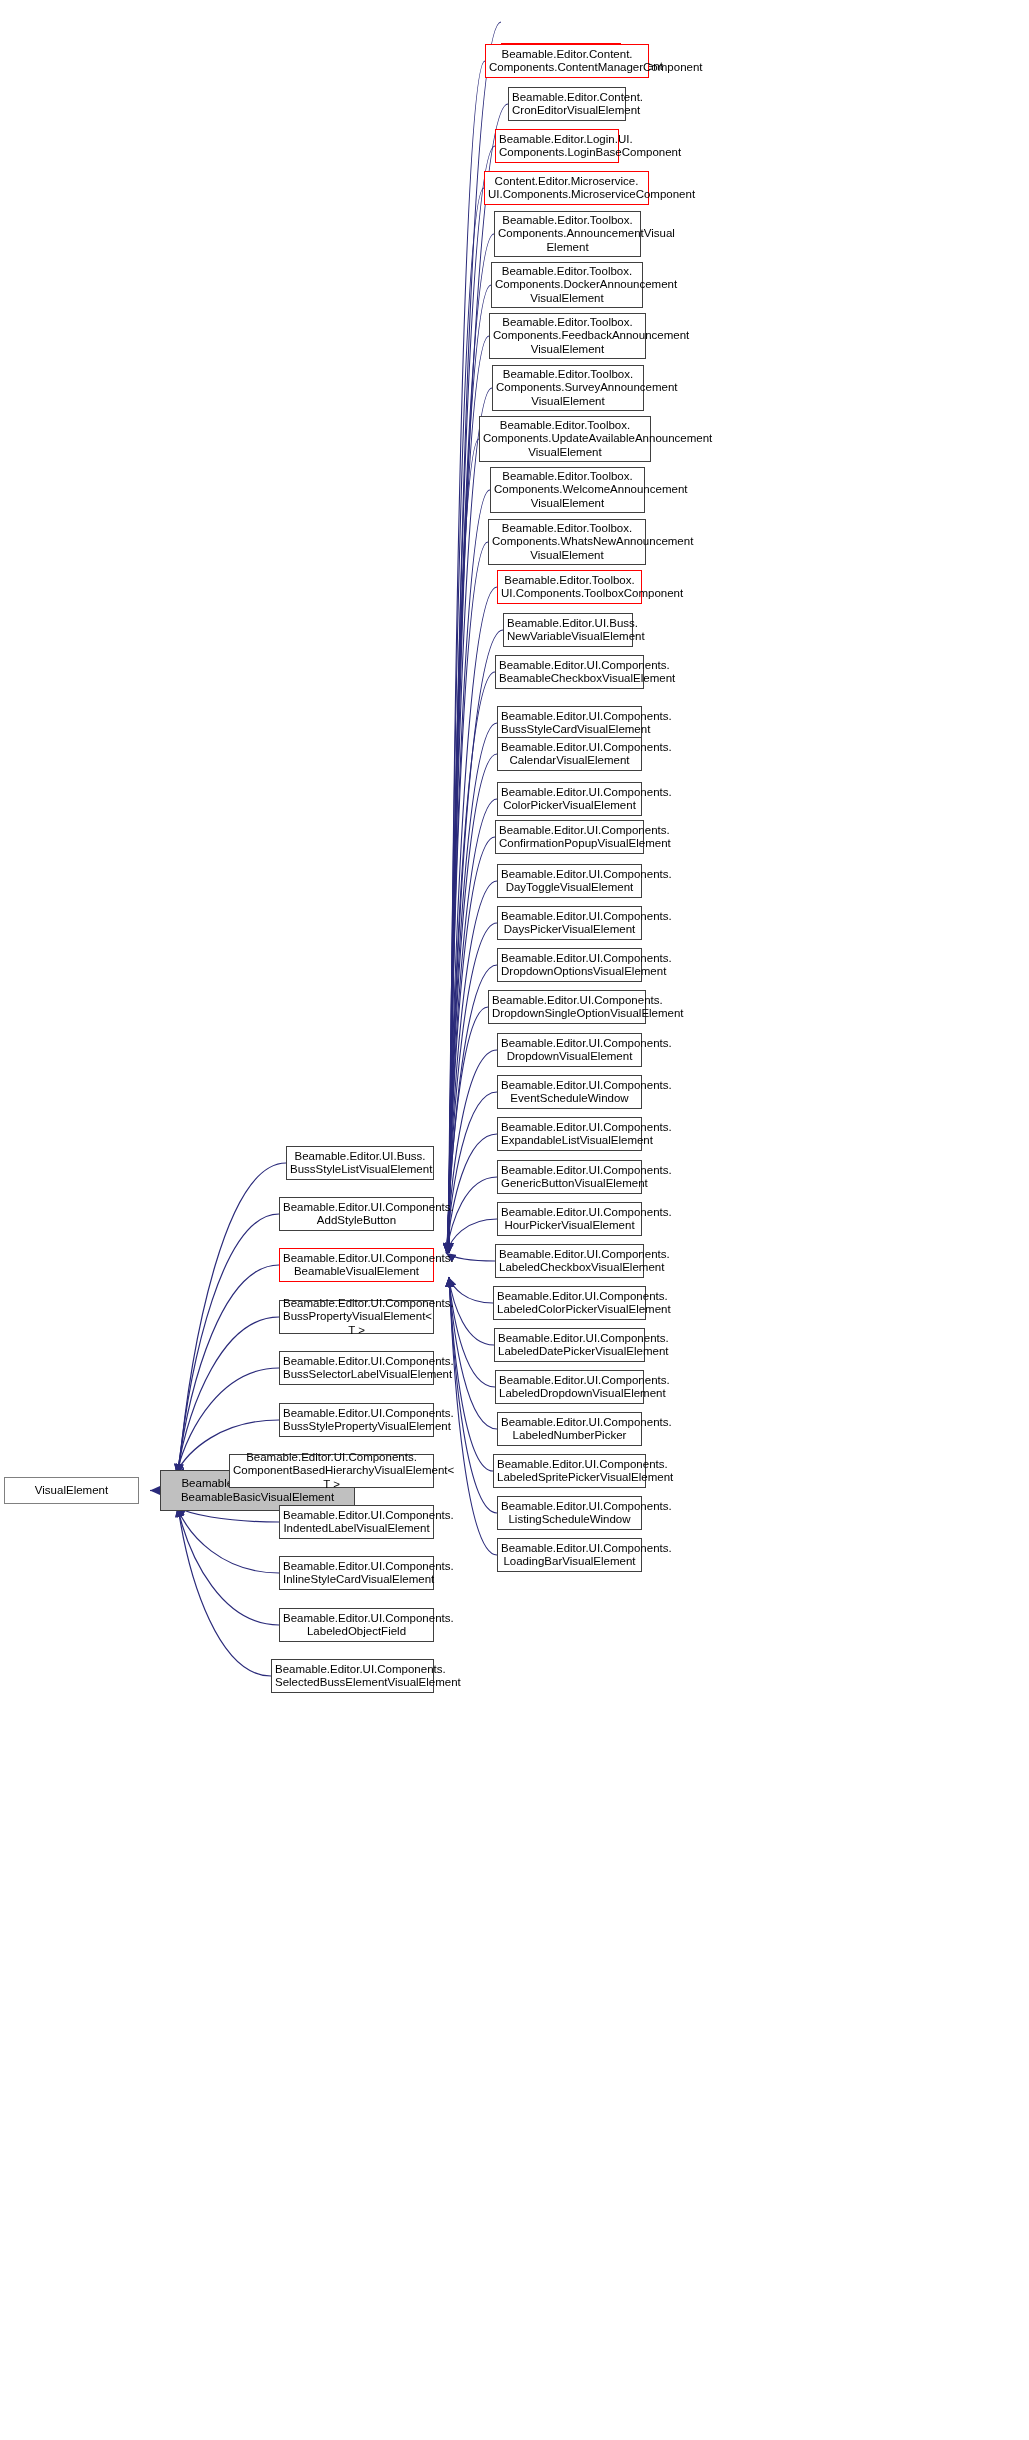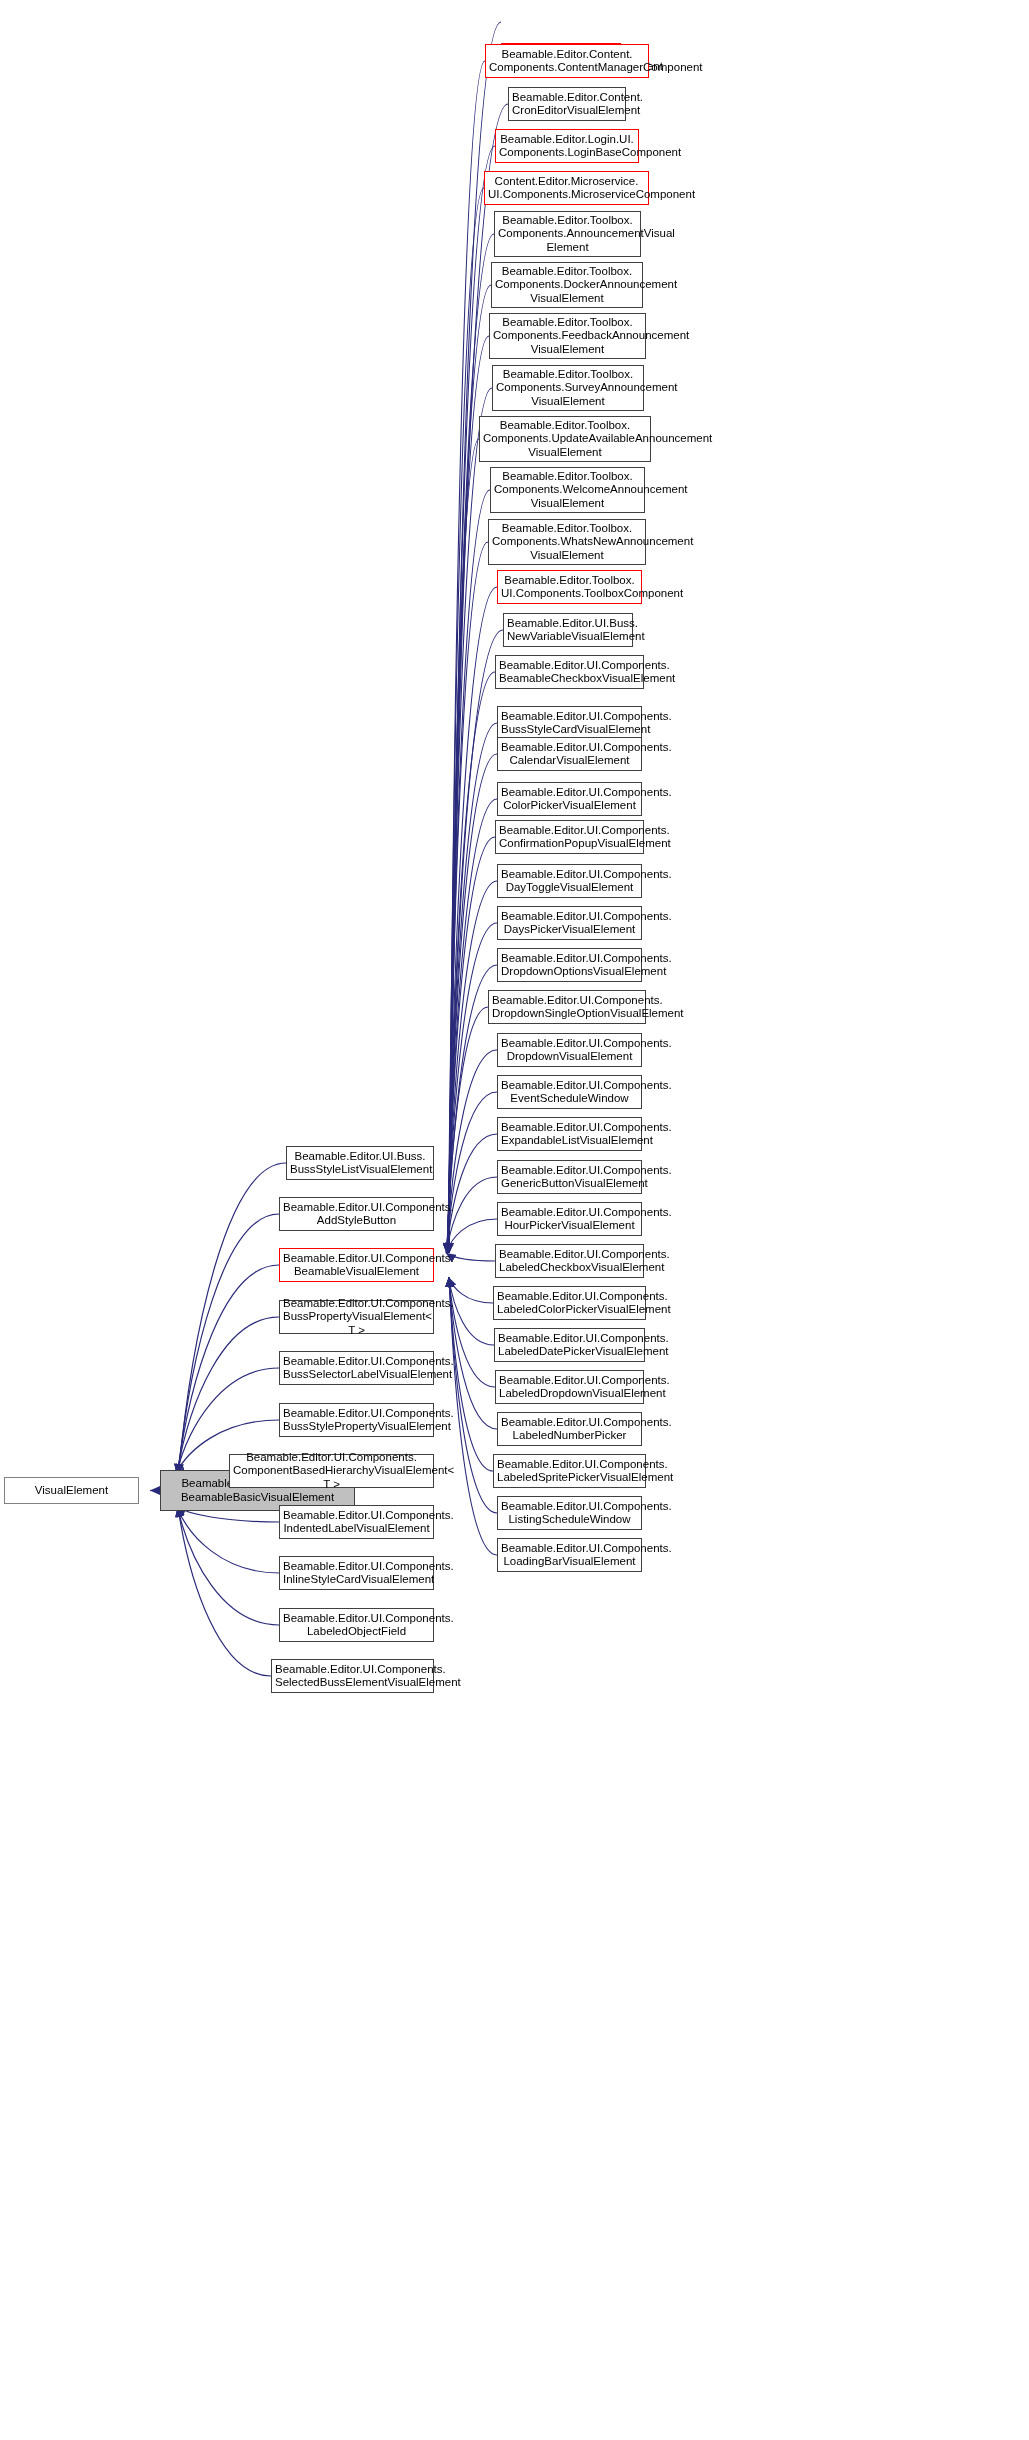--- a/index.html
+++ b/index.html
@@ -126,21 +126,21 @@
     <div class="node" style="left: 279px; top: 1608px; width: 155px; height: 34px;"><span>Beamable.Editor.UI.Components.
 LabeledObjectField</span></div>
     <div class="node" style="left: 271px; top: 1659px; width: 163px; height: 34px;"><span>Beamable.Editor.UI.Components.
 SelectedBussElementVisualElement</span></div>
     <div class="node red" style="left: 501px; top: 19px; width: 120px; height: 34px; margin-top: 24px;"><span>Beamable.Editor.Assistant.
 BeamableAssistantComponent</span></div>
     <div class="node red" style="left: 485px; top: 44px; width: 164px; height: 34px;"><span>Beamable.Editor.Content.
 Components.ContentManagerComponent</span></div>
     <div class="node" style="left: 508px; top: 87px; width: 118px; height: 34px;"><span>Beamable.Editor.Content.
 CronEditorVisualElement</span></div>
-    <div class="node red" style="left: 495px; top: 129px; width: 144px; height: 34px;"><span>Beamable.Editor.Login.UI.
+    <div class="node red" style="left: 495px; top: 129px; width: 124px; height: 34px;"><span>Beamable.Editor.Login.UI.
 Components.LoginBaseComponent</span></div>
     <div class="node red" style="left: 484px; top: 171px; width: 165px; height: 34px;"><span>Content.Editor.Microservice.
 UI.Components.MicroserviceComponent</span></div>
     <div class="node" style="left: 494px; top: 211px; width: 147px; height: 46px;"><span>Beamable.Editor.Toolbox.
 Components.AnnouncementVisual
 Element</span></div>
     <div class="node" style="left: 491px; top: 262px; width: 152px; height: 46px;"><span>Beamable.Editor.Toolbox.
 Components.DockerAnnouncement
 VisualElement</span></div>
     <div class="node" style="left: 489px; top: 313px; width: 157px; height: 46px;"><span>Beamable.Editor.Toolbox.

